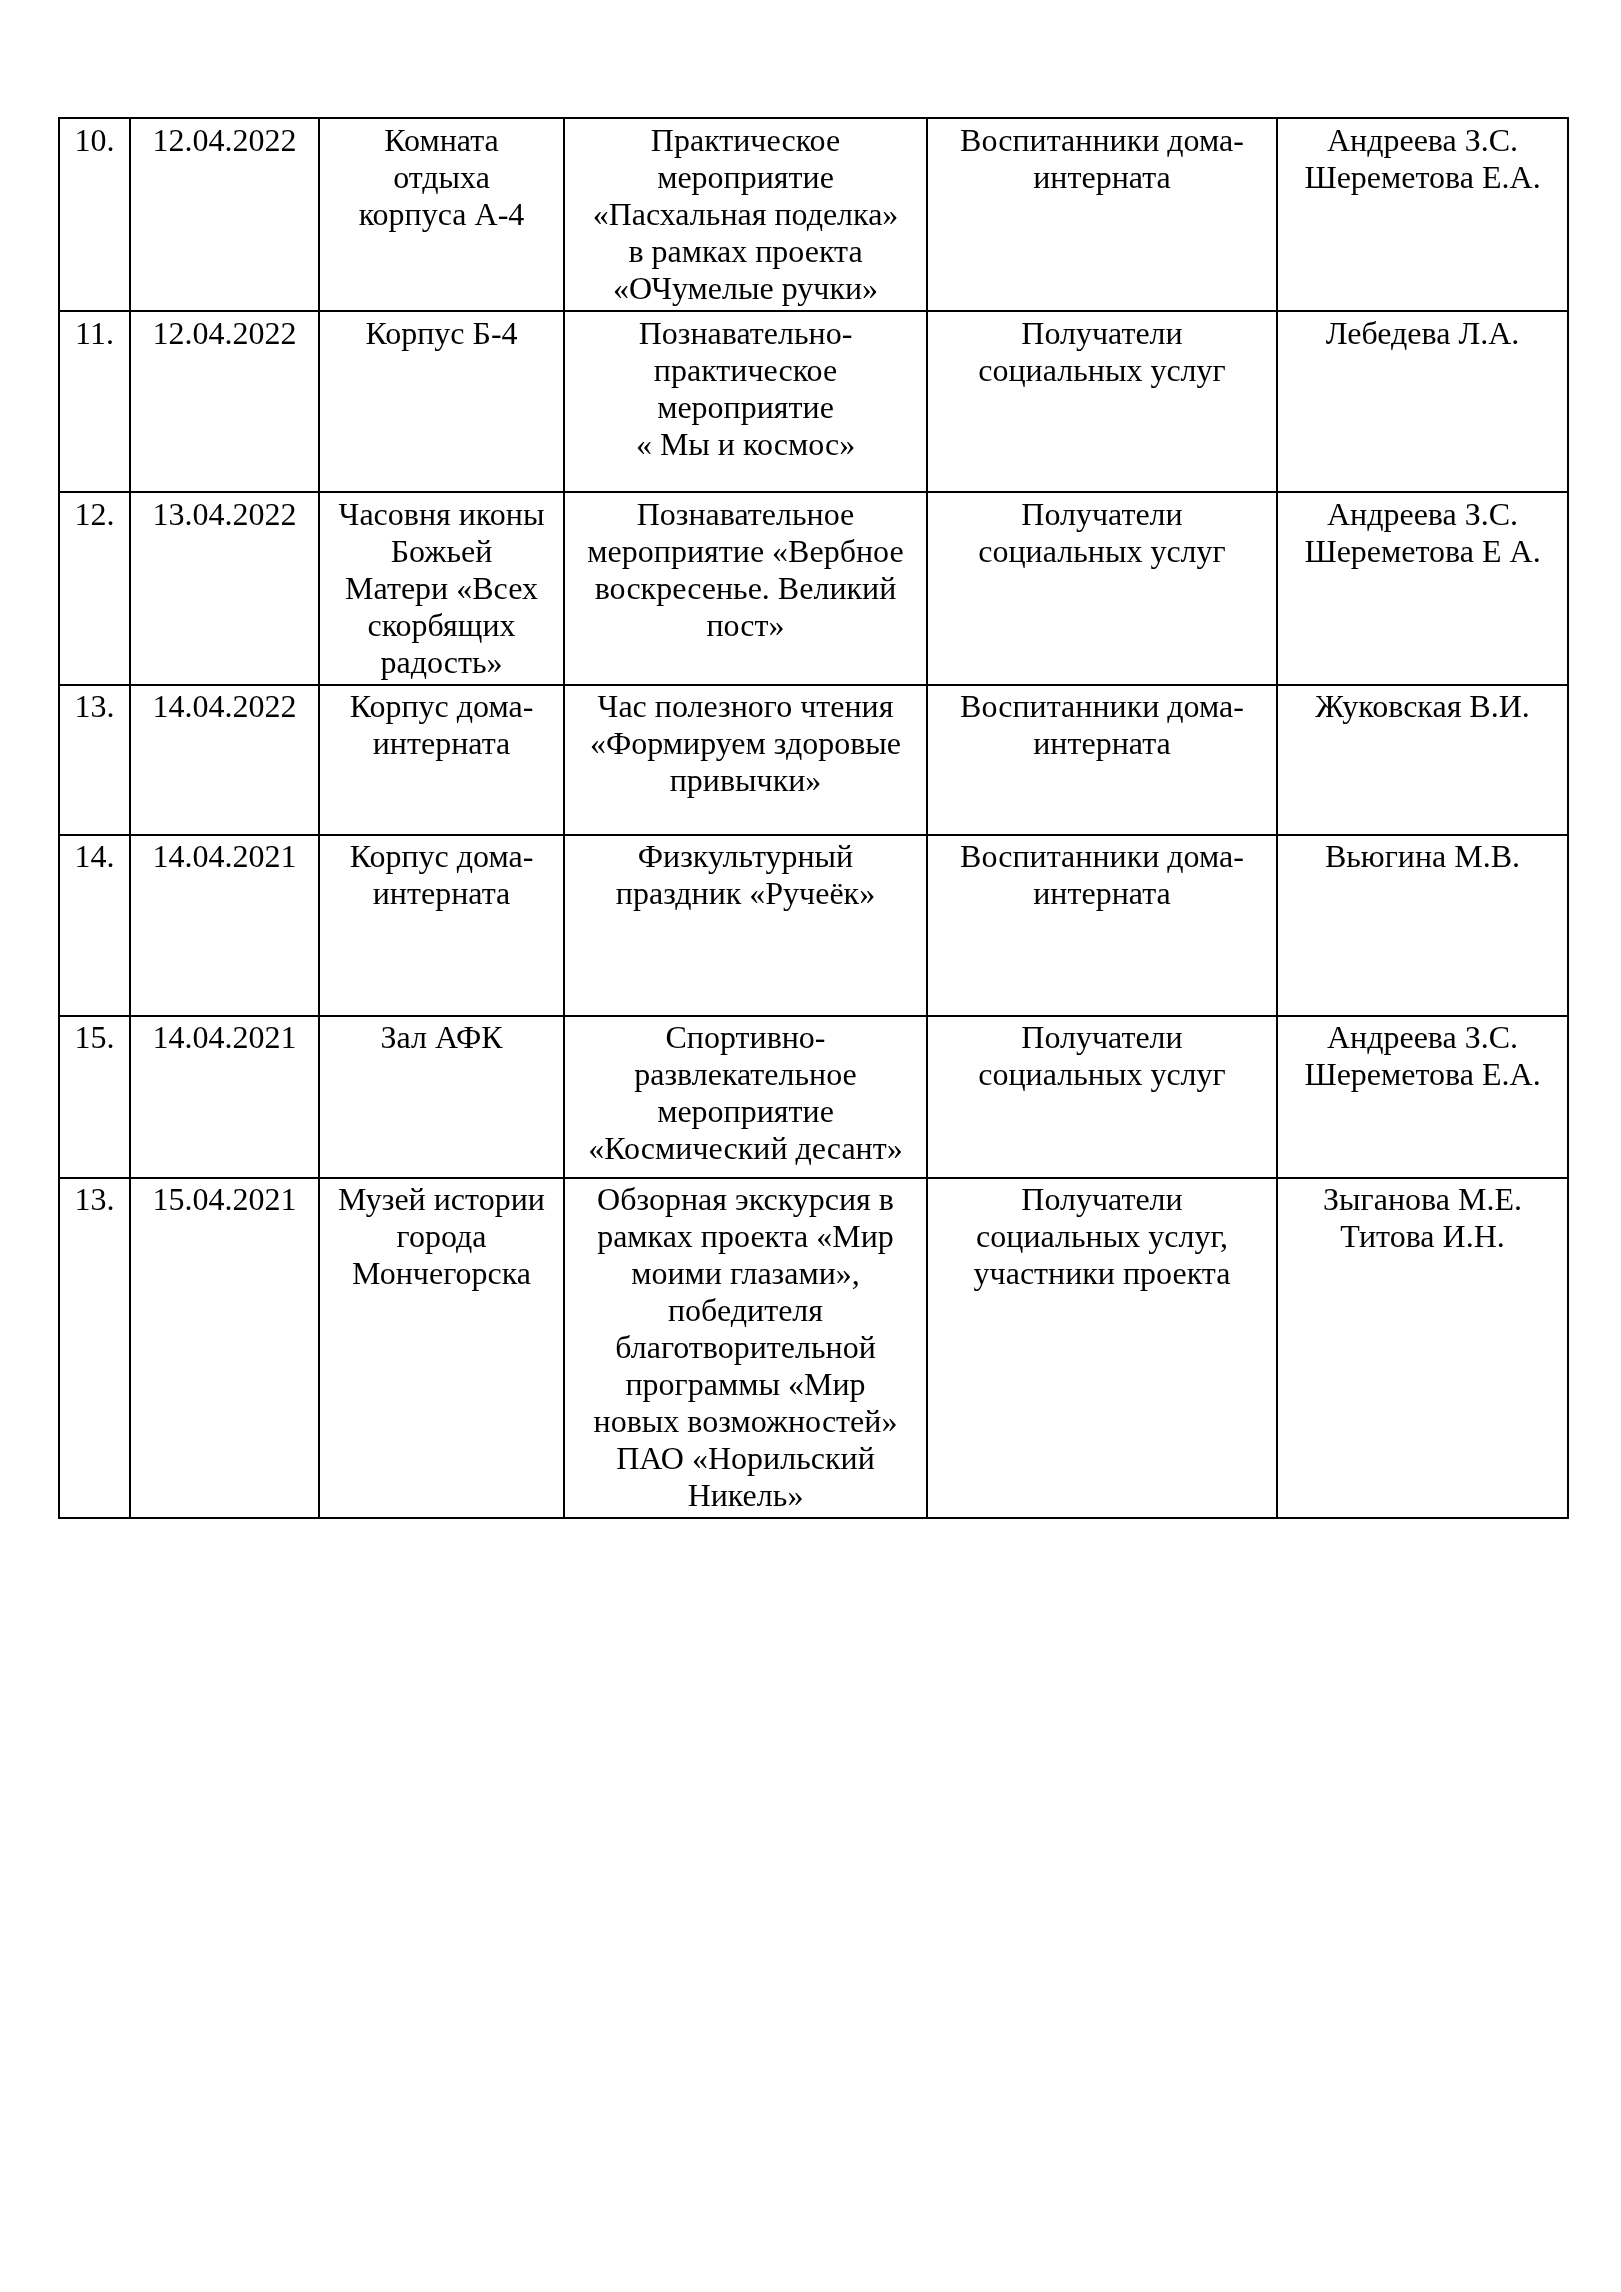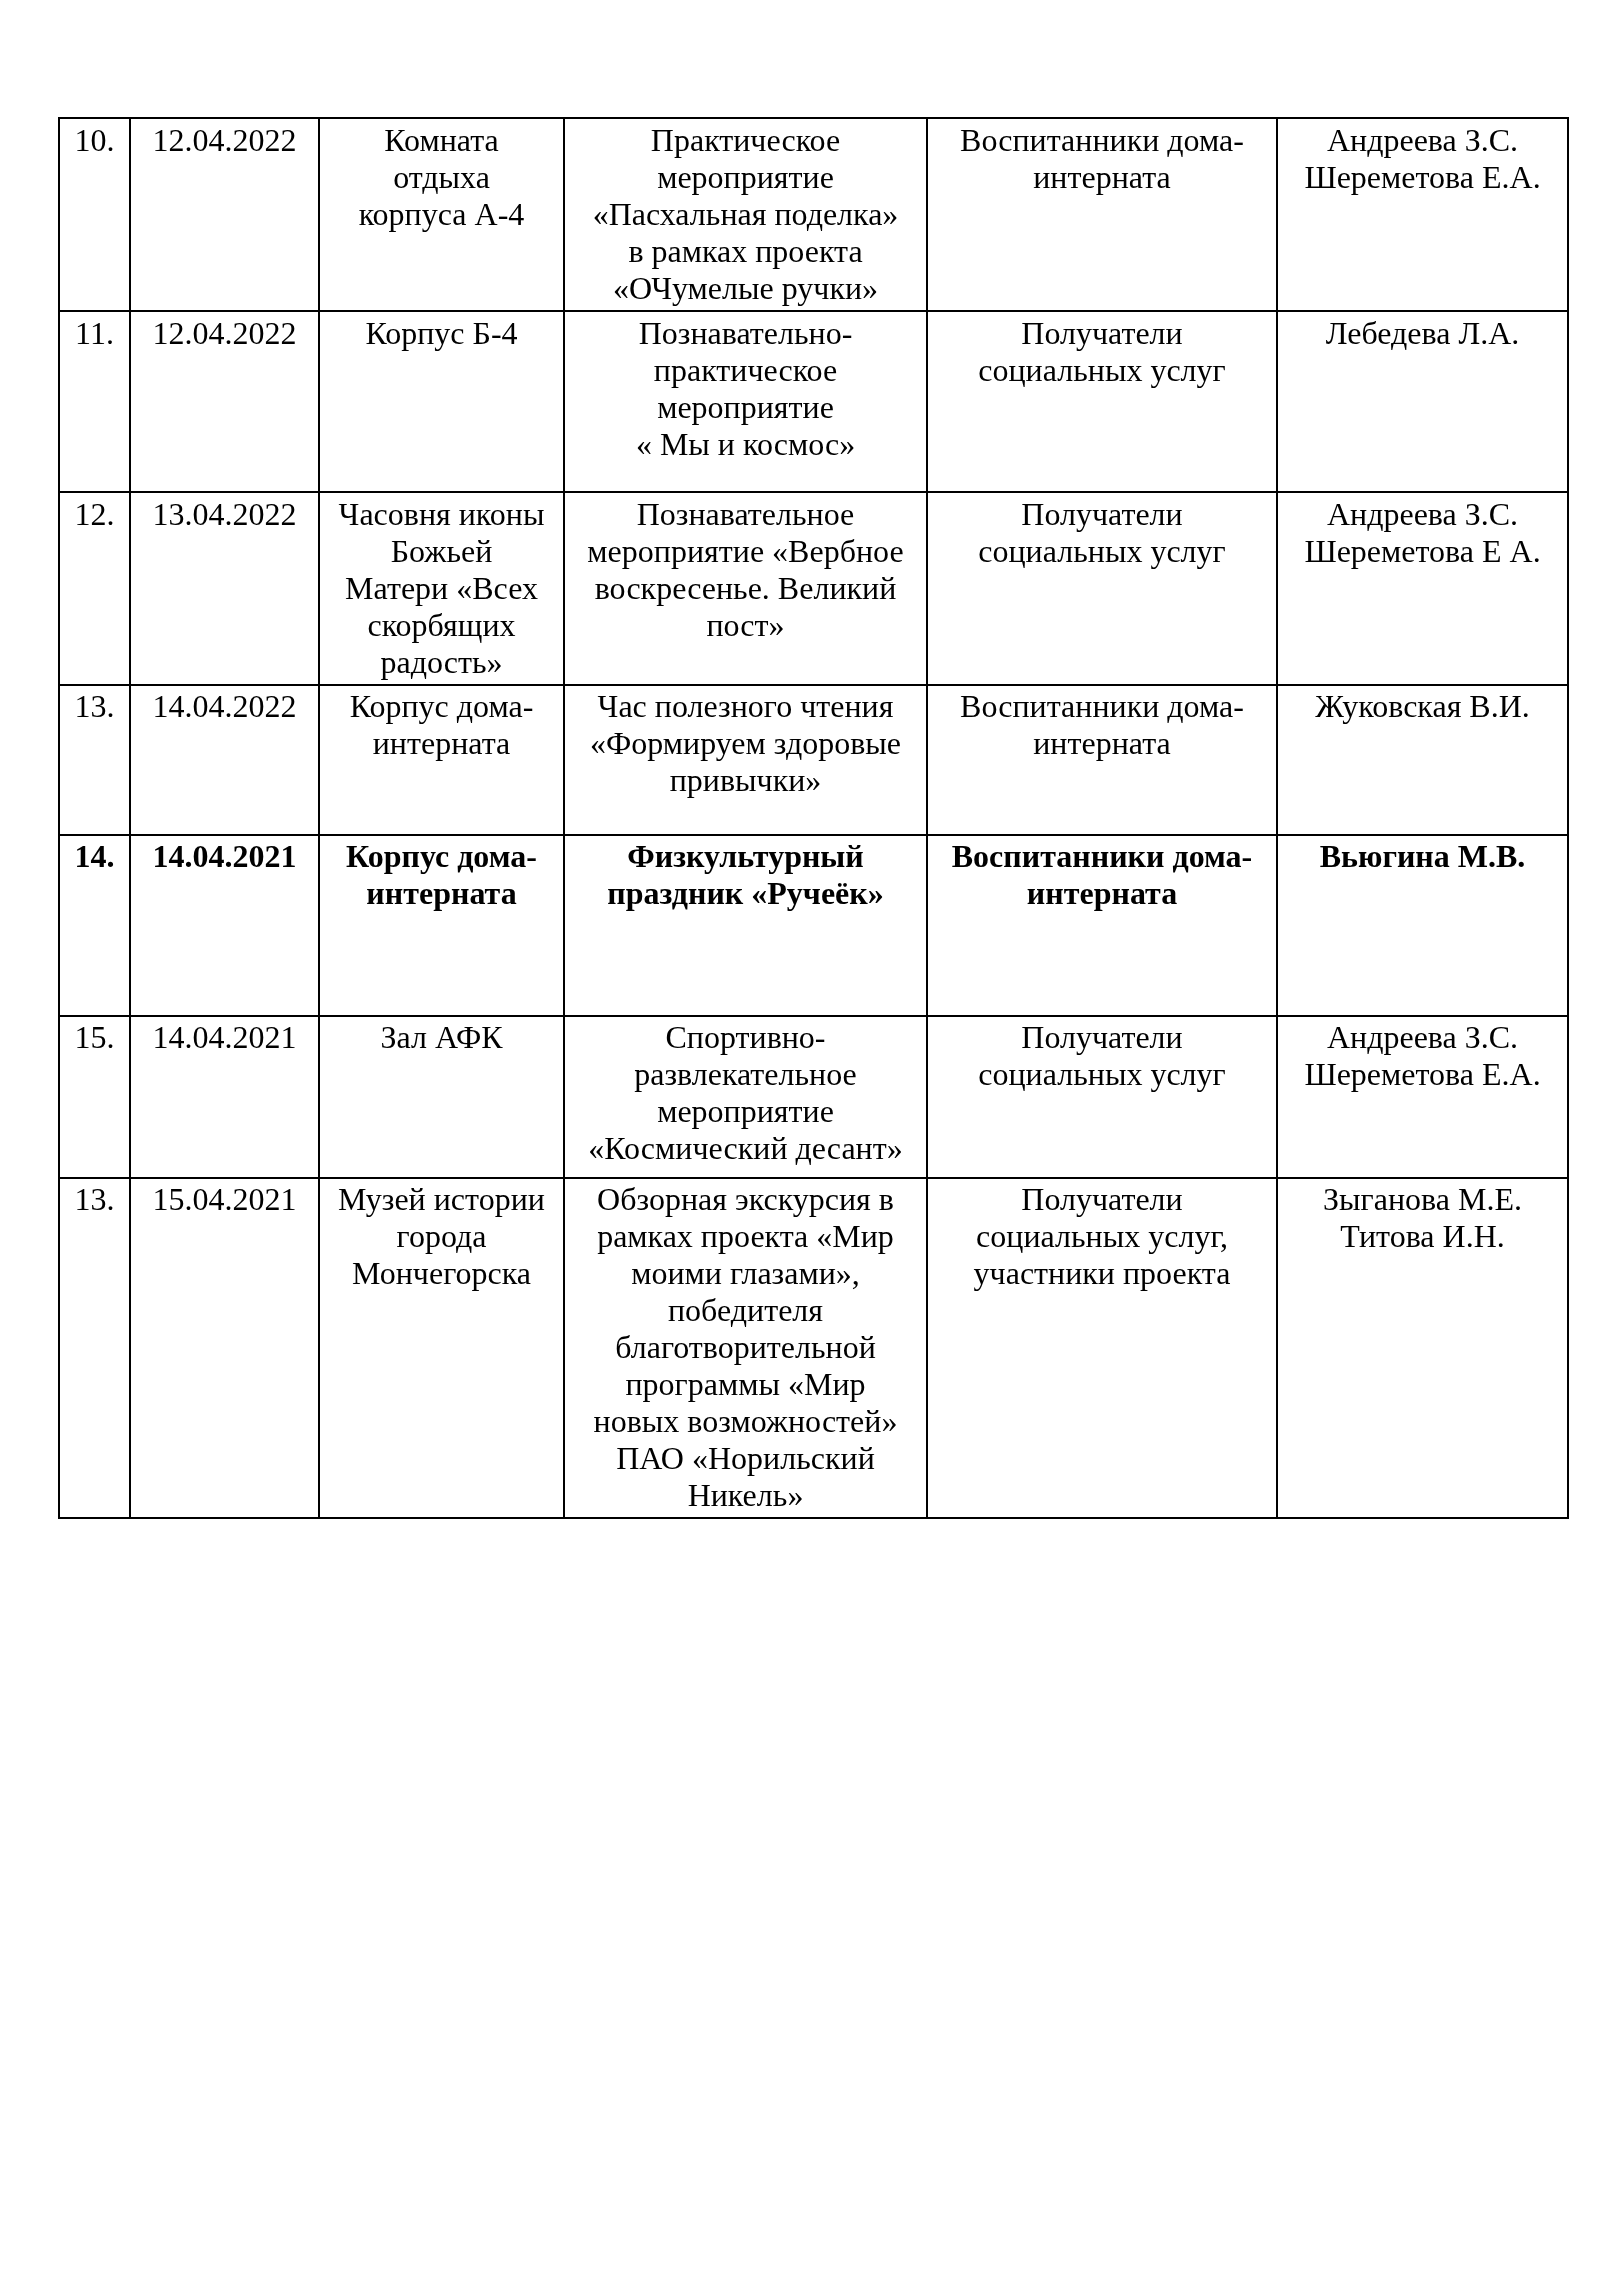--- a/index.html
+++ b/index.html
@@ -34,21 +34,21 @@
     color: #000000;
     white-space: pre-line;
     overflow: hidden;
     box-sizing: border-box;
   }
   
   tr.r0 { height: 186px; margin-left: 28px; }
   tr.r1 { height: 181px; border-radius: 30px; }
   tr.r2 { height: 186px; }
   tr.r3 { height: 150px; }
-  tr.r4 { height: 181px; font-weight: bold; }
+  tr.r4 { height: 181px; }
   tr.r5 { height: 162px; }
   tr.r6 { height: 340px; }
   
   col.c-num { width: 71px; }
   col.c-date { width: 189px; }
   col.c-location { width: 245px; }
   col.c-event { width: 363px; }
   col.c-participants { width: 350px; }
   col.c-responsible { width: 291px; }
 </style>

